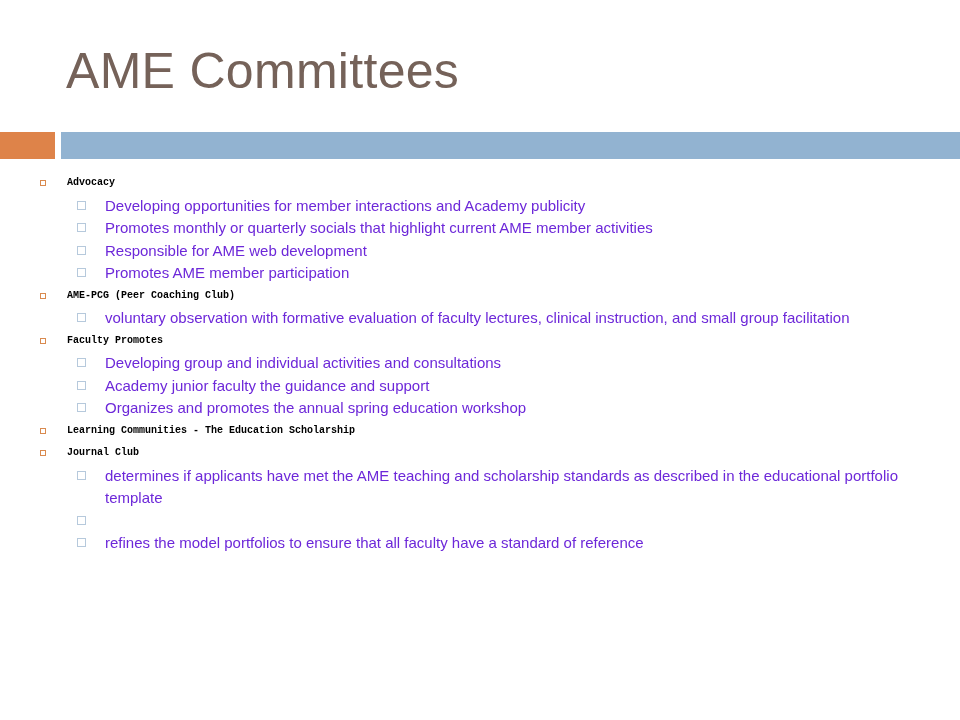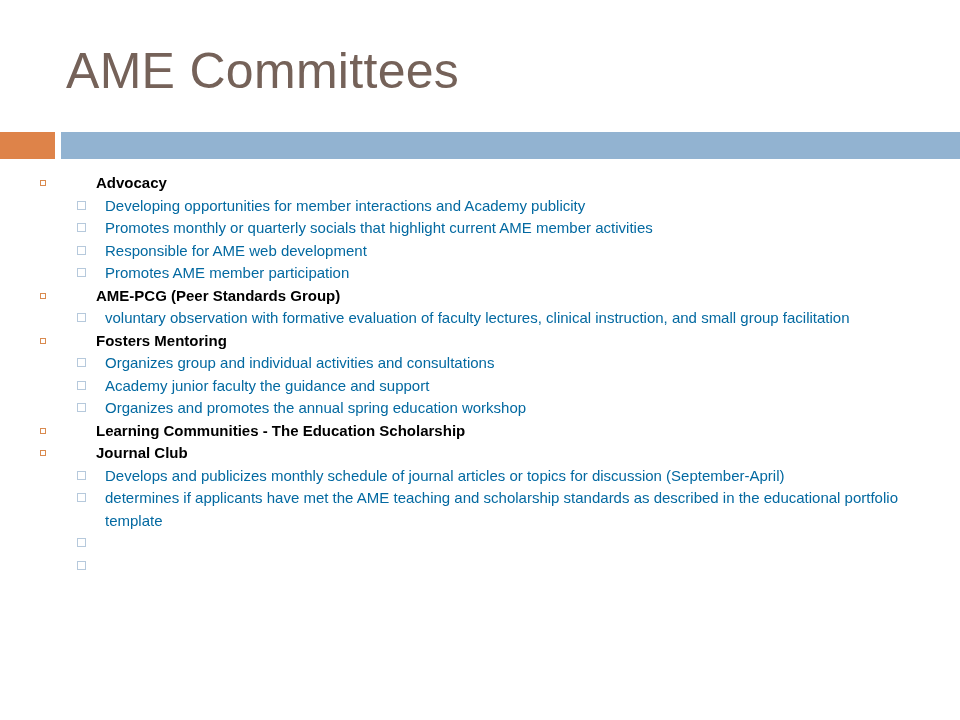--- a/index.html
+++ b/index.html
@@ -69,27 +69,28 @@
   }
 
   
   .lvl1-item {
     margin: 0;
     padding: 0;
   }
 
   .lvl1-row {
     position: relative;
-    padding-left: 96px;
+    padding-left: 67px;
     padding-right: 20px;
-    font-size: 15px;
+    font-size: 10px;
     line-height: 22.5px;
     font-weight: bold;
     color: #000000;
     min-height: 22.5px;
+    font-family: Liberation Mono, monospace;
   }
 
   .lvl1-row .marker {
     position: absolute;
     left: 40px;
     top: 8px;
     width: 6px;
     height: 6px;
     box-sizing: border-box;
     border: 1px solid #D98A4F;
@@ -104,21 +105,21 @@
     padding: 0;
   }
 
   .lvl2-row {
     position: relative;
     padding-left: 105px;
     padding-right: 40px;
     font-size: 15px;
     line-height: 22.5px;
     font-weight: normal;
-    color: #0369a1;
+    color: #6d28d9;
     min-height: 22.5px;
   }
 
   .lvl2-row .marker {
     position: absolute;
     left: 77px;
     top: 6px;
     width: 9px;
     height: 9px;
     box-sizing: border-box;
@@ -164,38 +165,38 @@
             </li>
             <li class="lvl2-row">
               <span class="marker"></span>
               <span class="txt">Promotes AME member participation</span>
             </li>
           </ul>
         </li>
         <li class="lvl1-item">
           <div class="lvl1-row">
             <span class="marker"></span>
-            <span class="txt">AME-PCG (Peer Standards Group)</span>
+            <span class="txt">AME-PCG (Peer Coaching Club)</span>
           </div>
           <ul class="lvl2-list">
             <li class="lvl2-row">
               <span class="marker"></span>
               <span class="txt">voluntary observation with formative evaluation of faculty lectures, clinical instruction, and small group facilitation</span>
             </li>
           </ul>
         </li>
         <li class="lvl1-item">
           <div class="lvl1-row">
             <span class="marker"></span>
-            <span class="txt">Fosters Mentoring</span>
-          </div>
-          <ul class="lvl2-list">
-            <li class="lvl2-row">
-              <span class="marker"></span>
-              <span class="txt">Organizes group and individual activities and consultations</span>
+            <span class="txt">Faculty Promotes</span>
+          </div>
+          <ul class="lvl2-list">
+            <li class="lvl2-row">
+              <span class="marker"></span>
+              <span class="txt">Developing group and individual activities and consultations</span>
             </li>
             <li class="lvl2-row">
               <span class="marker"></span>
               <span class="txt">Academy junior faculty the guidance and support</span>
             </li>
             <li class="lvl2-row">
               <span class="marker"></span>
               <span class="txt">Organizes and promotes the annual spring education workshop</span>
             </li>
           </ul>
@@ -204,41 +205,36 @@
           <div class="lvl1-row">
             <span class="marker"></span>
             <span class="txt">Learning Communities - The Education Scholarship</span>
           </div>
         </li>
         <li class="lvl1-item">
           <div class="lvl1-row">
             <span class="marker"></span>
             <span class="txt">Journal Club</span>
           </div>
-          <ul class="lvl2-list">
-            <li class="lvl2-row">
-              <span class="marker"></span>
-              <span class="txt">Develops and publicizes monthly schedule of journal articles or topics for discussion (September-April)</span>
-            </li>
-          </ul>
         </li>
         <li class="lvl1-item">
           <ul class="lvl2-list">
             <li class="lvl2-row">
               <span class="marker"></span>
               <span class="txt">determines if applicants have met the AME teaching and scholarship standards as described in the educational portfolio template</span>
             </li>
           </ul>
         </li>
         <li class="lvl1-item">
           <ul class="lvl2-list">
             <li class="lvl2-row">
               <span class="marker"></span>
             </li>
             <li class="lvl2-row">
               <span class="marker"></span>
+              <span class="txt">refines the model portfolios to ensure that all faculty have a standard of reference</span>
             </li>
           </ul>
         </li>
       </ul>
   </div>
 
 </div>
 
 </body></html>

